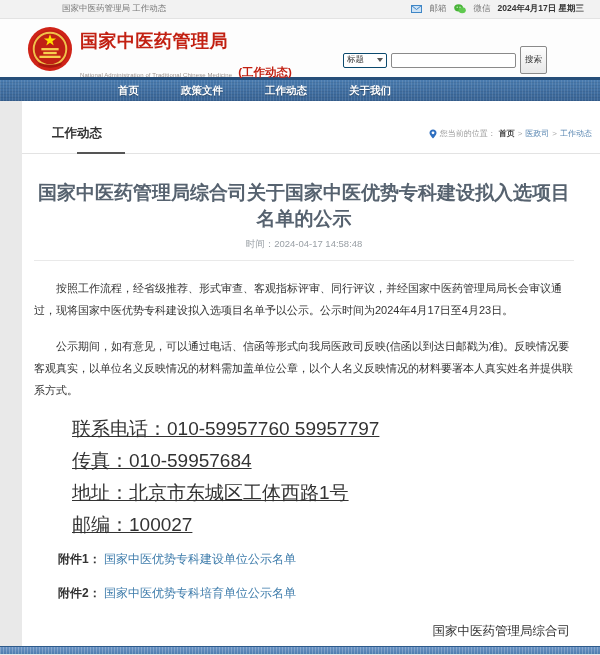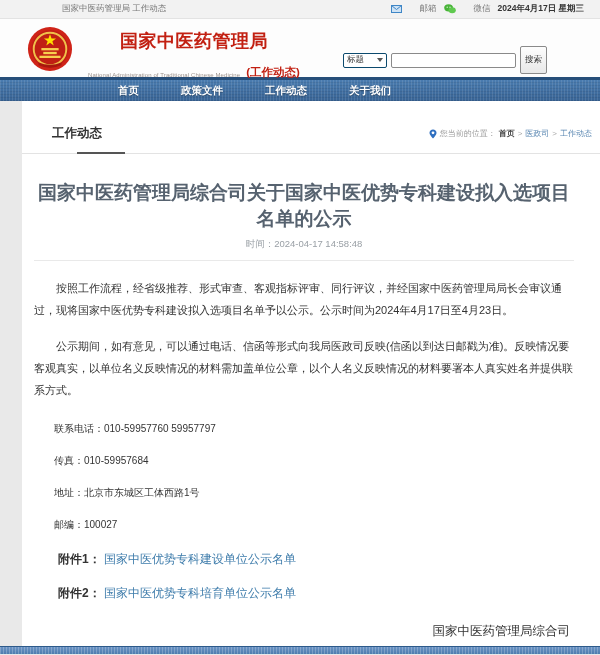--- a/index.html
+++ b/index.html
@@ -5,27 +5,27 @@
   html,body{margin:0;padding:0;}
   body{width:600px;height:655px;overflow:hidden;background:#e9e9e9;
        font-family:"Liberation Sans","DejaVu Sans",sans-serif;}
   .page{width:600px;height:655px;position:relative;}
 
   
   .topbar{height:19px;background:#f2f2f2;border-bottom:1px solid #e3e3e3;
           display:flex;justify-content:space-between;align-items:center;
           padding:0 16px 0 62px;box-sizing:border-box;font-size:8.5px;color:#777;}
   .topbar-right{display:flex;align-items:center;gap:7px;}
-  .util-link{display:flex;align-items:center;gap:18px;color:#777;cursor:pointer;}
+  .util-link{display:flex;align-items:center;gap:8px;color:#777;cursor:pointer;}
   .topbar .date{color:#333;font-weight:bold;font-size:8.5px;}
 
   
   .header{height:58px;background:#fdfdfd;position:relative;}
   .emblem{position:absolute;left:27px;top:7px;width:46px;height:46px;}
-  .brand-text{position:absolute;left:88px;top:12px;text-align:center;}
+  .brand-text{position:absolute;left:80px;top:12px;}
   .org-cn{font-size:18px;font-weight:bold;color:#c22012;letter-spacing:0.5px;line-height:20px;}
   .org-sub{display:flex;align-items:flex-end;margin-top:16px;}
   .org-en{font-size:6px;color:#9b918c;letter-spacing:0.1px;}
   .org-suffix{font-size:11.5px;font-weight:bold;color:#c22012;margin-left:6px;line-height:11px;}
   .search{position:absolute;right:53px;top:27px;display:flex;align-items:center;gap:4px;}
   .select{width:44px;height:15px;border:1px solid #0c4a6e;background:#fff;border-radius:2px;
           display:flex;align-items:center;justify-content:space-between;
           padding:0 3px;font-size:8.5px;color:#333;cursor:pointer;box-sizing:border-box;}
   .chev{width:0;height:0;border-left:3px solid transparent;border-right:3px solid transparent;
         border-top:4px solid #555;}
@@ -59,21 +59,21 @@
   .rule-dark{position:absolute;left:55px;top:-1px;height:2px;width:48px;background:#555;}
 
   .article{padding:0 26px 0 12px;}
   .article h1{margin:26px 0 0;text-align:center;font-size:19px;line-height:1.35;
               color:#56626f;font-weight:bold;}
   .meta{text-align:center;font-size:9.5px;color:#9aa0a6;margin-top:7px;}
   .divider{height:1px;background:#e9e9e9;margin-top:9px;}
   p.body{font-size:11px;color:#333;line-height:22px;text-indent:2em;margin:16px 0 0;}
   p.body + p.body{margin-top:14px;}
   .contacts{margin-top:18px;}
-  p.contact{font-size:10px;color:#333;line-height:20px;text-indent:2em;margin:0 0 12px;}
+  p.contact{font-size:19px;color:#333;line-height:20px;text-indent:2em;margin:0 0 12px;text-decoration:underline;}
   p.attach{font-size:12px;line-height:20px;text-indent:2em;margin:14px 0 0;}
   .attach-label{color:#333;font-weight:bold;}
   .attach-link{color:#3e7cab;text-decoration:none;cursor:pointer;}
   .sig{text-align:right;font-size:12.5px;color:#333;margin-top:20px;padding-right:4px;}
 
   .footer-bar{height:8px;border-top:1px solid #2d5a8a;box-sizing:border-box;
        background:
          repeating-linear-gradient(90deg,rgba(255,255,255,.22) 0 1px,rgba(255,255,255,0) 1px 3px),
          linear-gradient(180deg,#6b93c4,#4d7cae);}
 </style>

